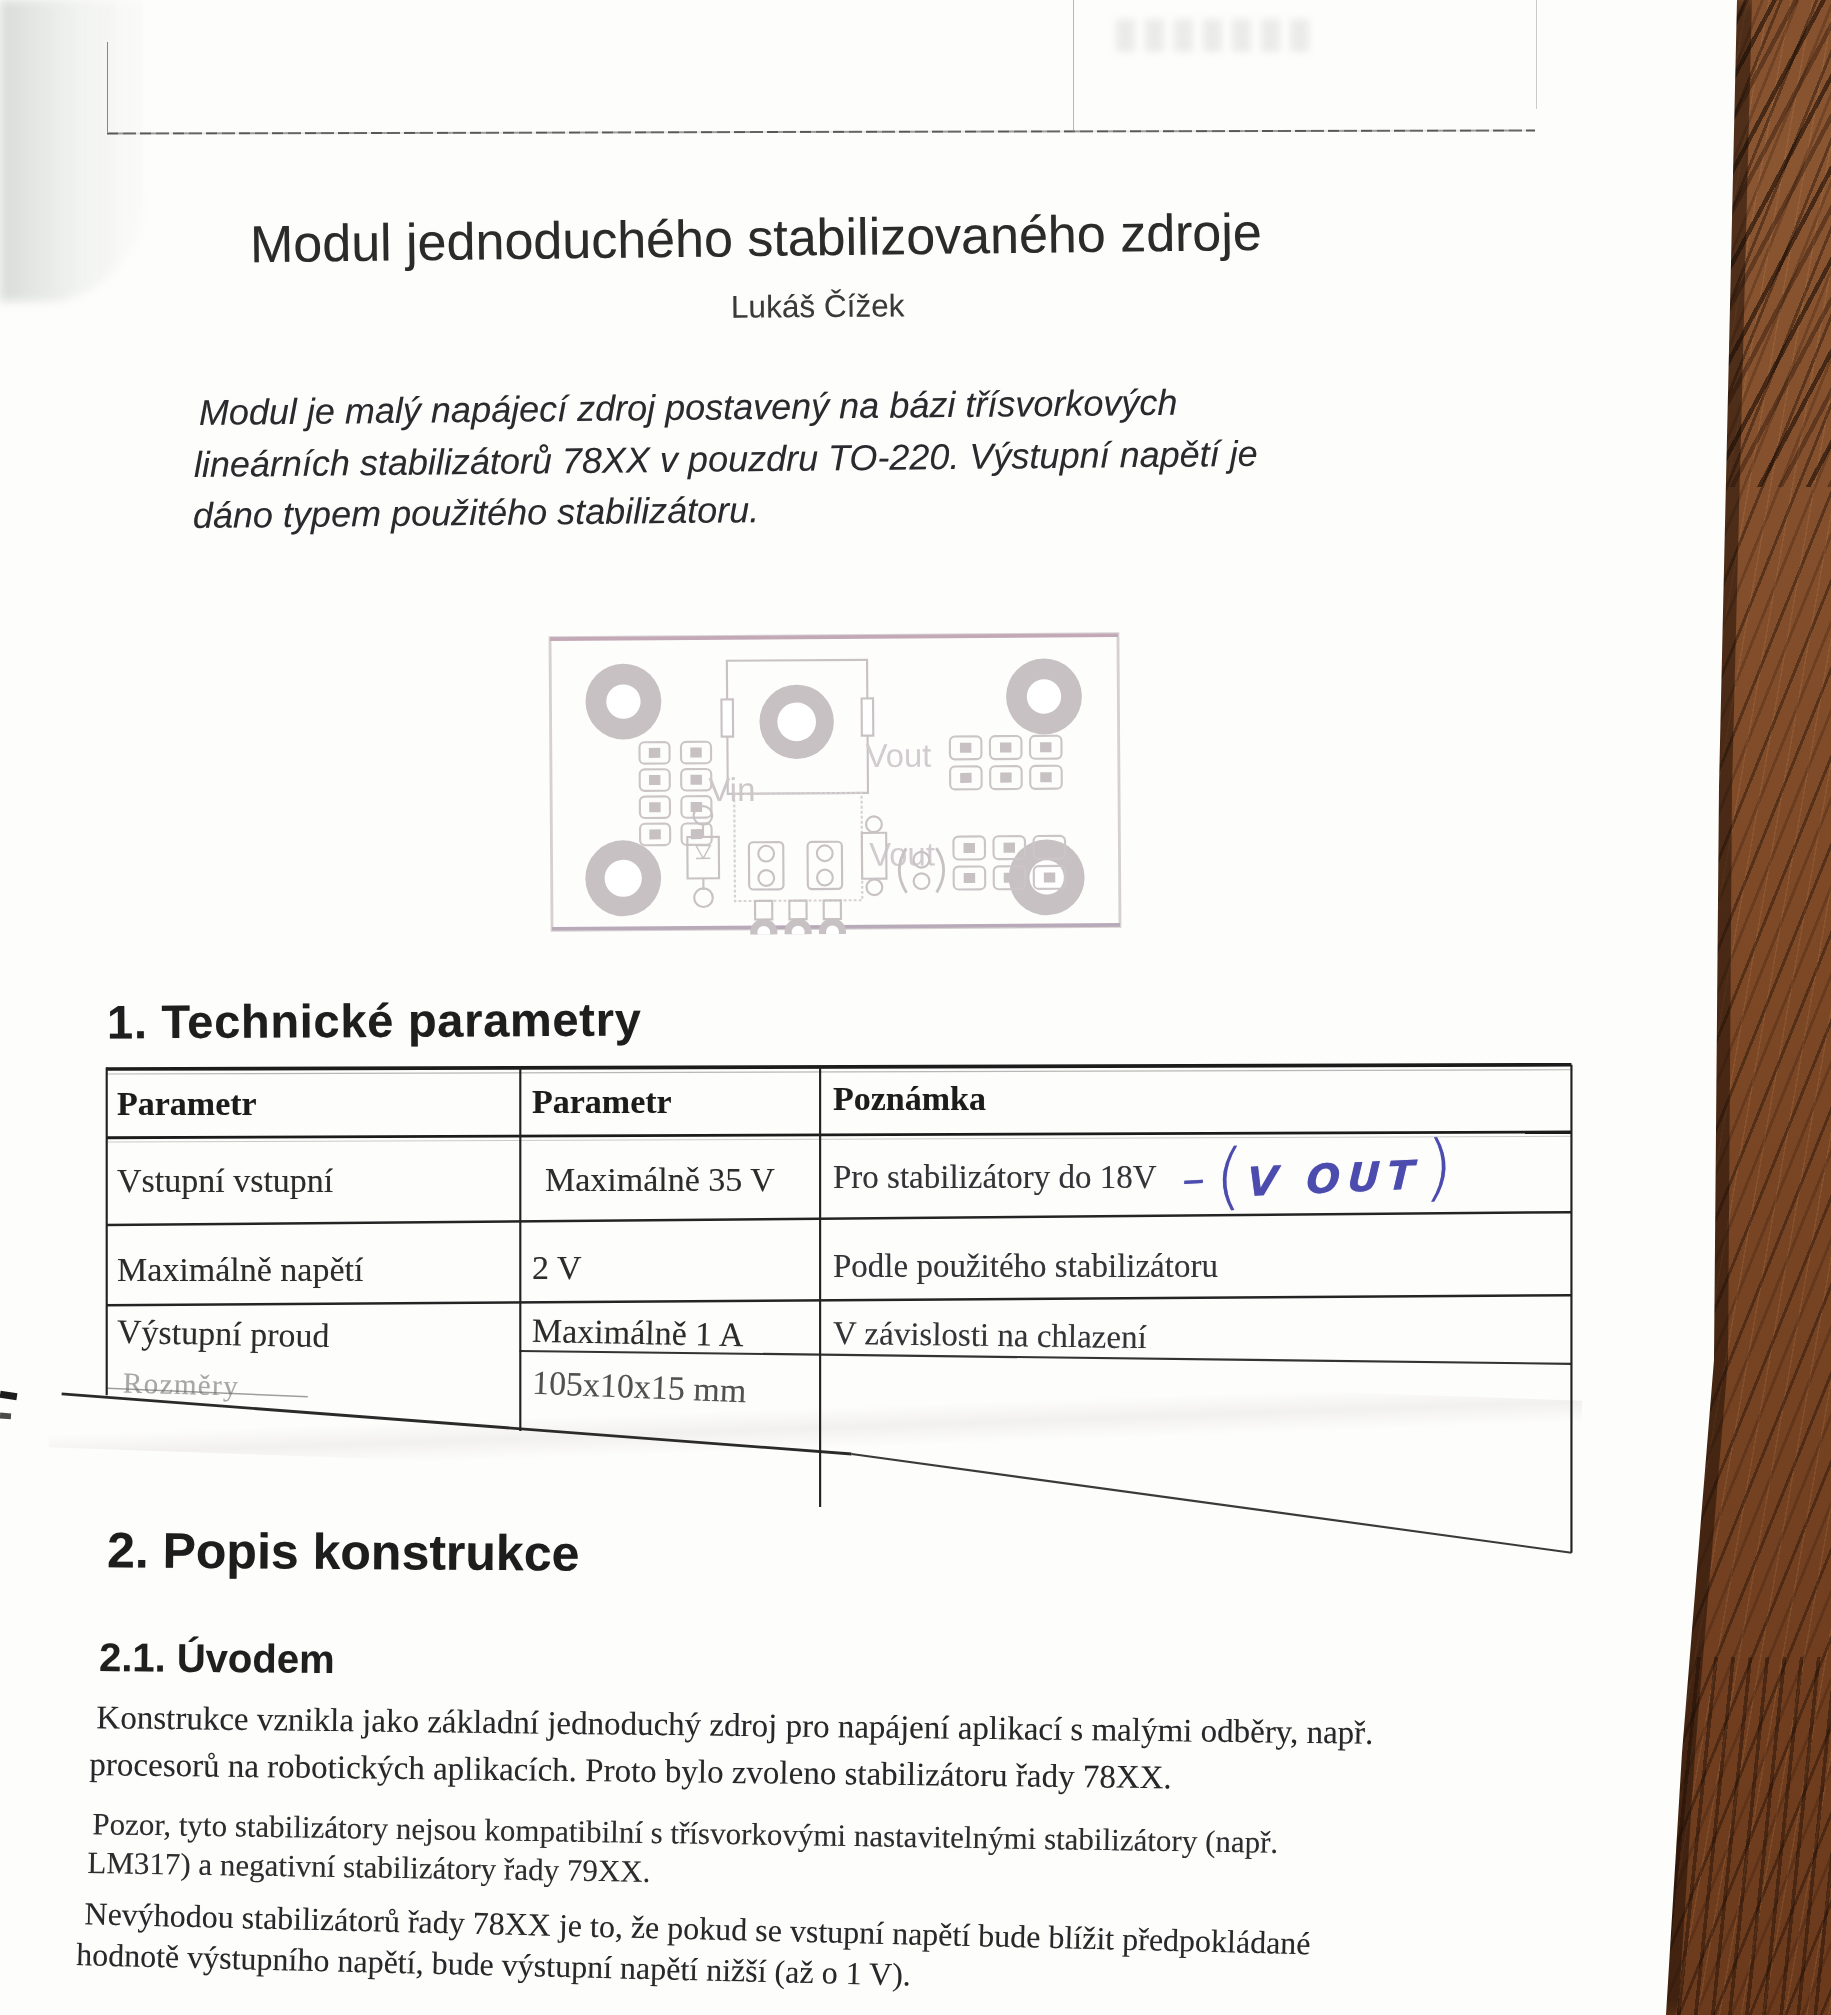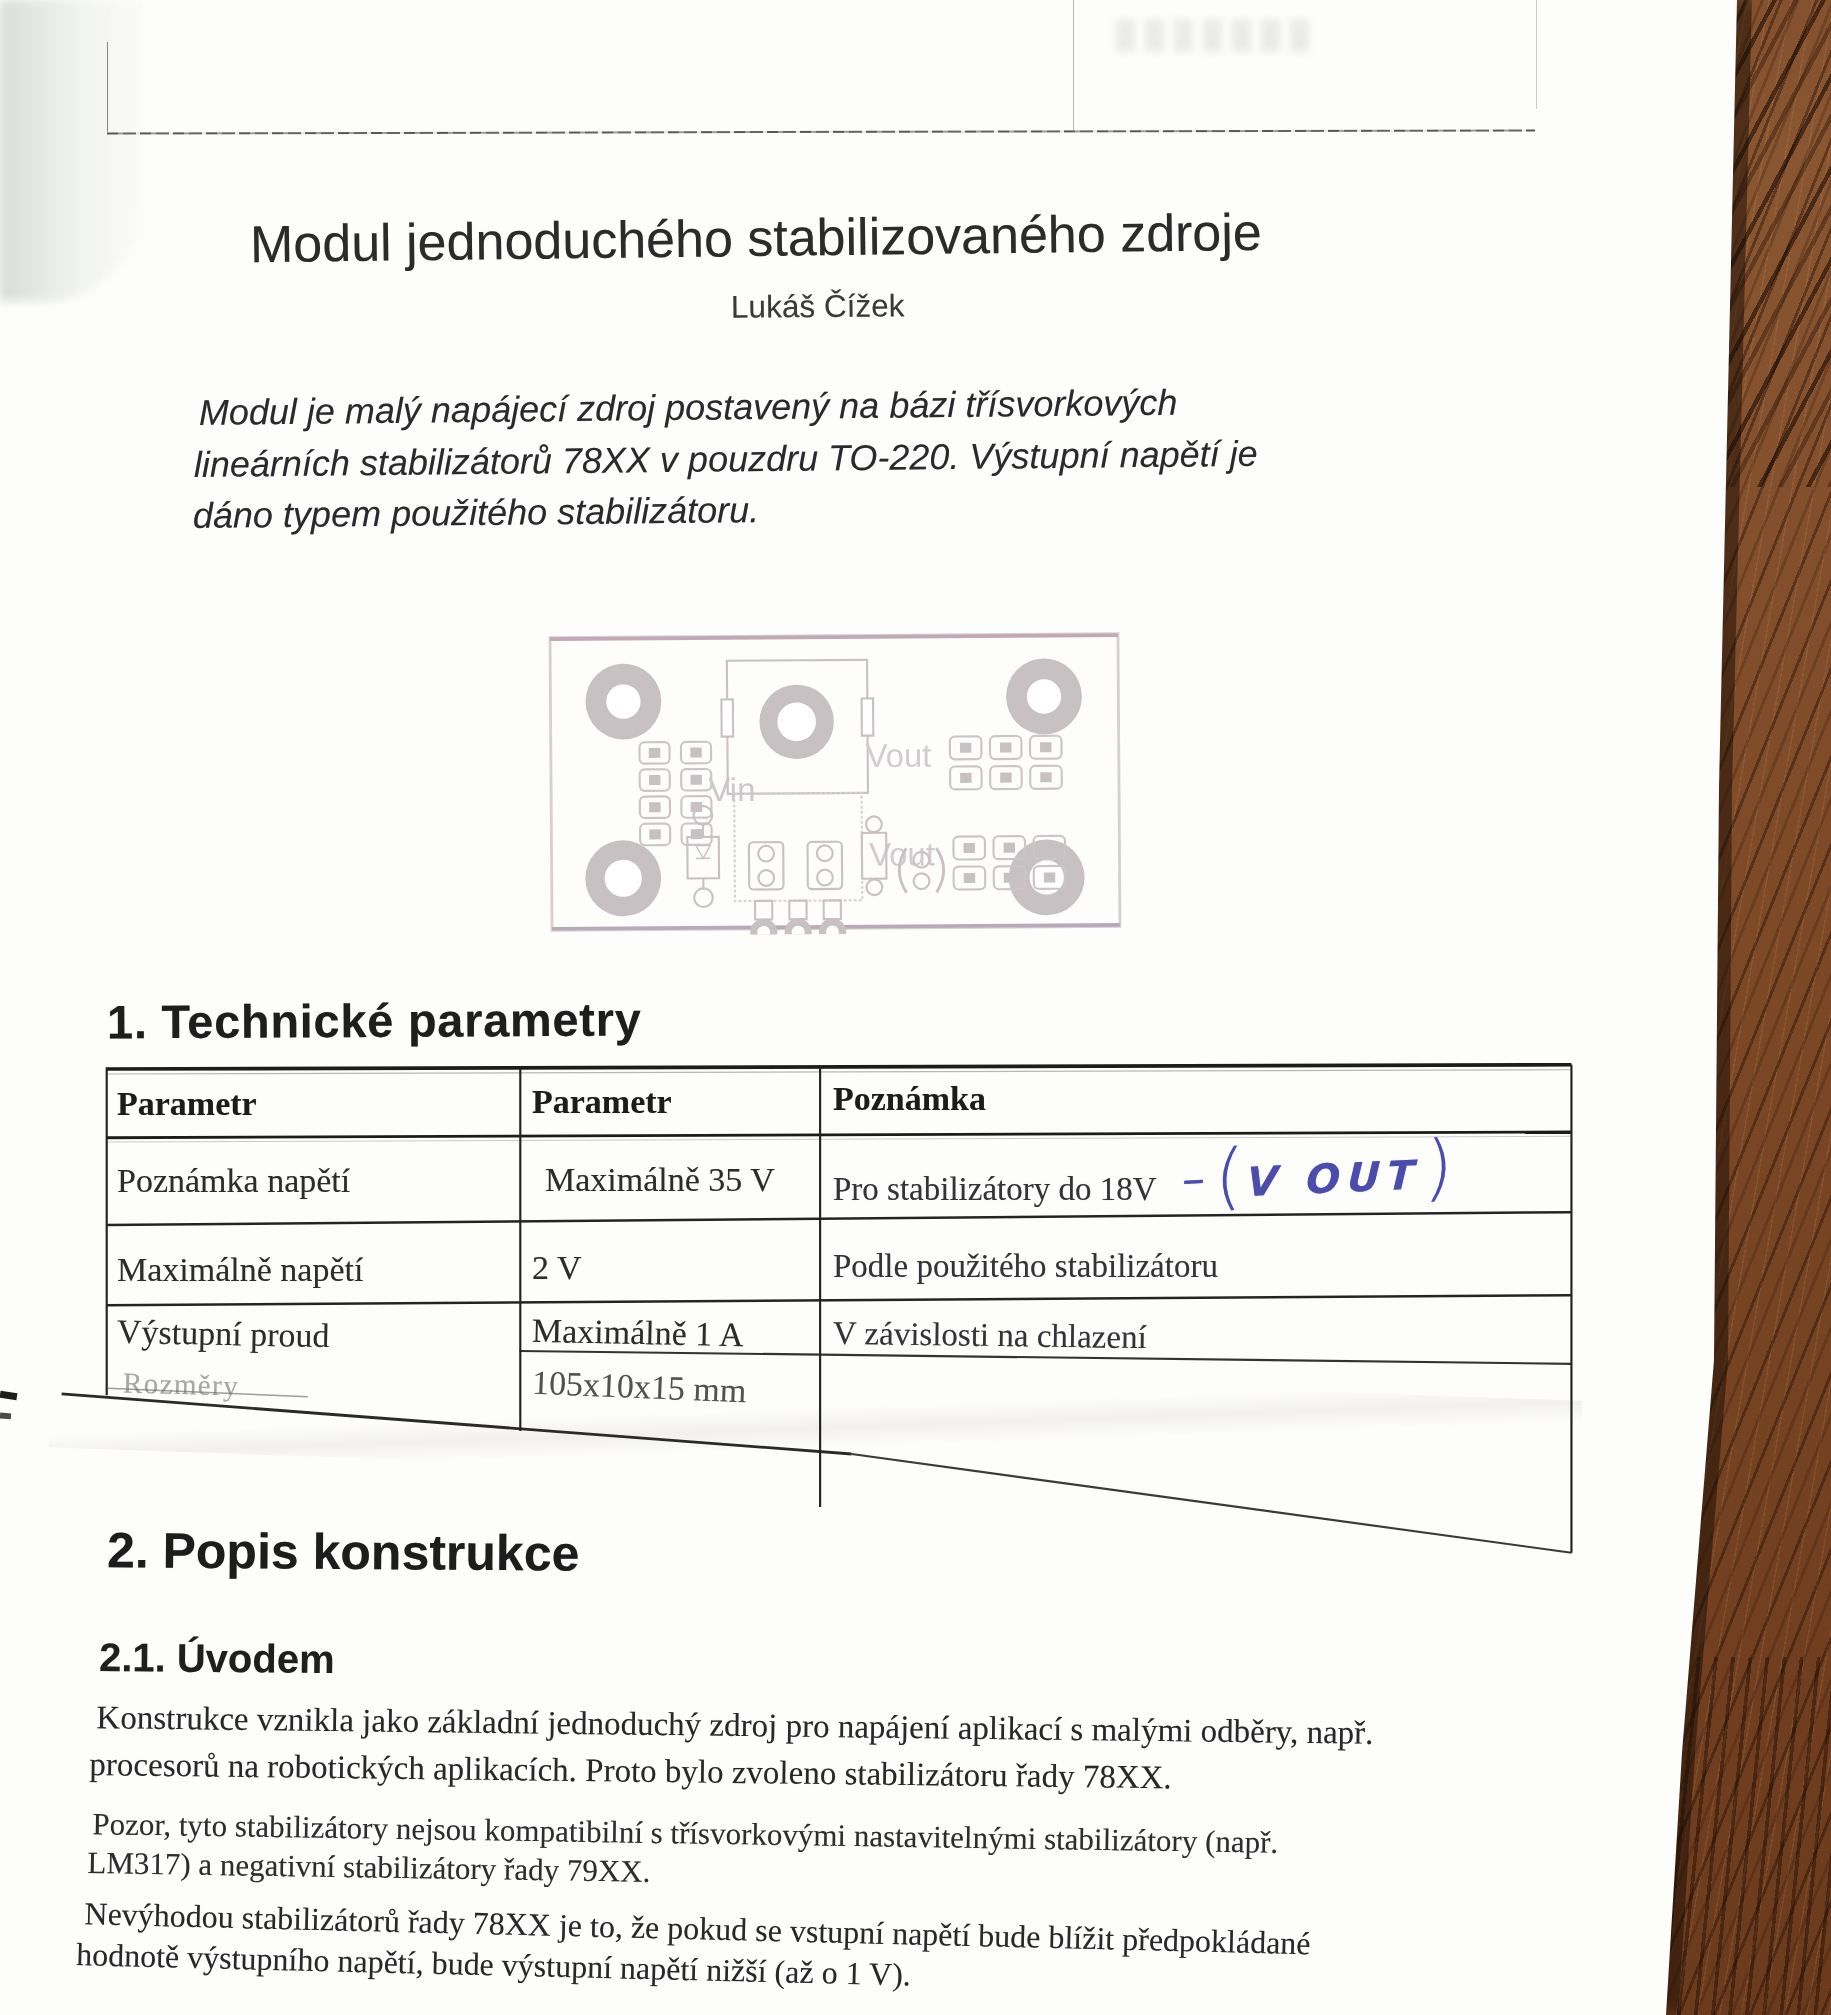--- a/index.html
+++ b/index.html
@@ -282,23 +282,23 @@
     <line x1="149" y1="1492" x2="149" y2="1950" stroke="#222" stroke-width="3"></line>
     <line x1="727" y1="1490" x2="727" y2="2000" stroke="#222" stroke-width="3"></line>
     <line x1="1146" y1="1490" x2="1146" y2="2106" stroke="#222" stroke-width="3"></line>
     <line x1="2196" y1="1488" x2="2196" y2="2170" stroke="#222" stroke-width="3"></line>
   </svg>
 
   <div class="tcell hdr" style="left:117px;top:1085px;">Parametr</div>
   <div class="tcell hdr" style="left:532px;top:1083px;">Parametr</div>
   <div class="tcell hdr" style="left:833px;top:1080px;text-align:center;">Poznámka</div>
 
-  <div class="tcell" style="left:117px;top:1162px;">Poznámka napětí</div>
+  <div class="tcell" style="left:117px;top:1162px;">Vstupní vstupní</div>
   <div class="tcell" style="left:532px;top:1161px;margin-left:13px;">Maximálně 35 V</div>
-  <div class="tcell note" style="left:833px;top:1159px;margin-top:12px;">Pro stabilizátory do 18V</div>
+  <div class="tcell note" style="left:833px;top:1159px;">Pro stabilizátory do 18V</div>
 
   <div class="tcell" style="left:117px;top:1251px;">Maximálně napětí</div>
   <div class="tcell" style="left:532px;top:1249px;">2 V</div>
   <div class="tcell note" style="left:833px;top:1248px;">Podle použitého stabilizátoru</div>
 
   <div class="tcell" style="left:117px;top:1315px;transform:rotate(1.2deg);">Výstupní proud</div>
   <div class="tcell" style="left:532px;top:1314px;transform:rotate(1.2deg);">Maximálně 1 A</div>
   <div class="tcell note" style="left:833px;top:1317px;transform:rotate(.8deg);">V závislosti na chlazení</div>
 
   <div class="tcell rozmery" style="left:123px;top:1368px;">Rozměry</div>

